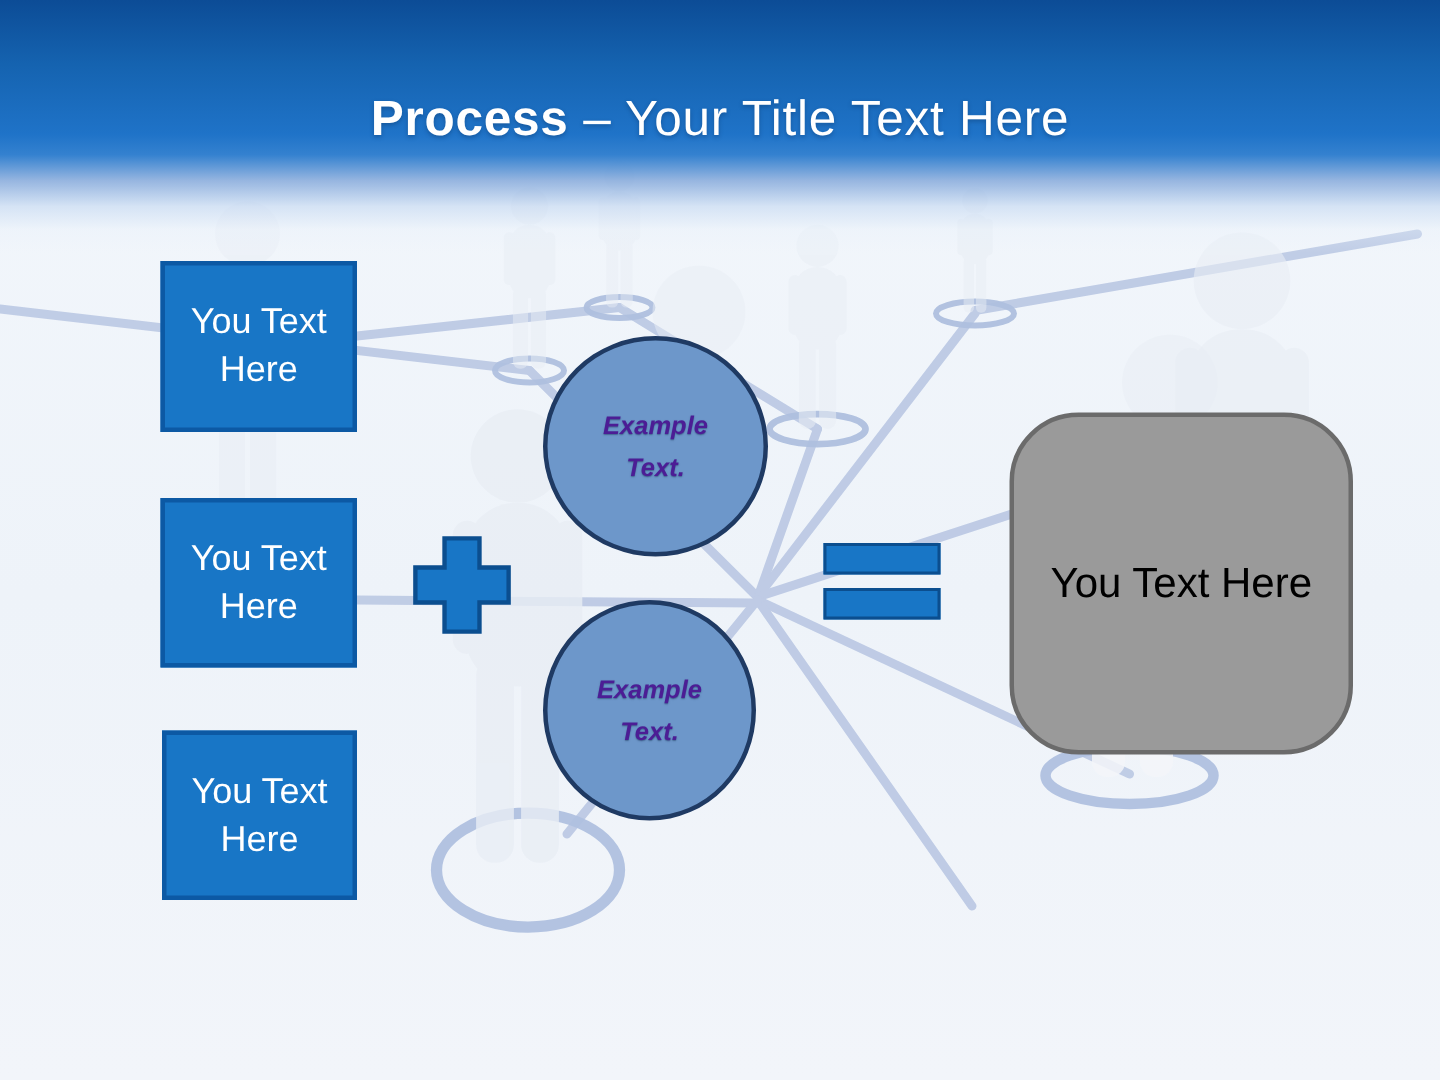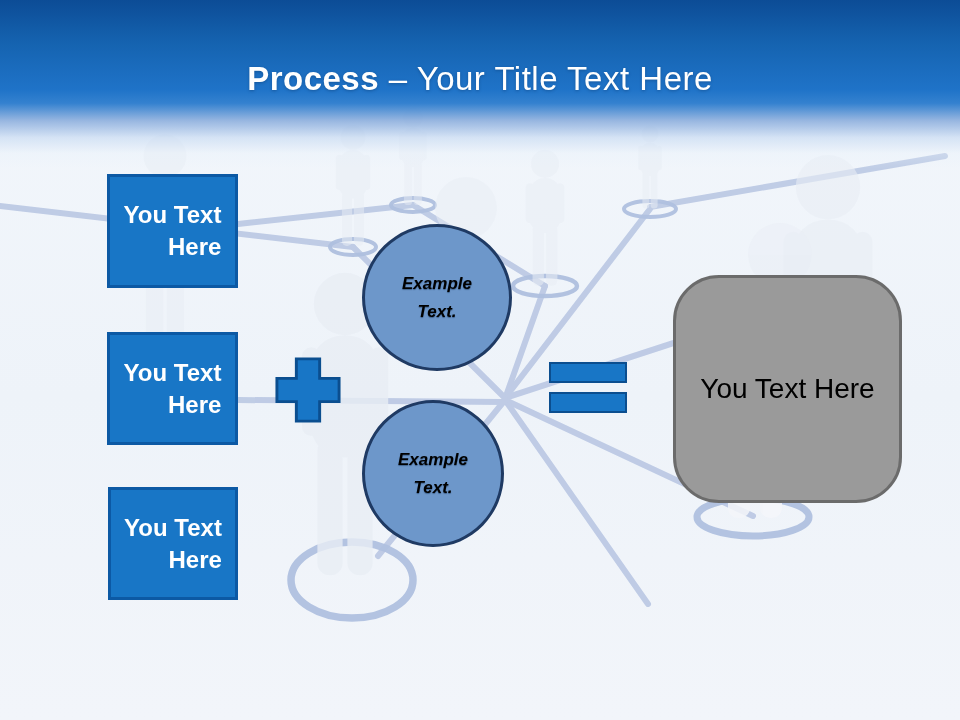--- a/index.html
+++ b/index.html
@@ -27,33 +27,33 @@
     color:var(--title-text,#FFFFFF);font-size:33px;letter-spacing:.5px;
     text-shadow:0 1px 3px rgba(10,40,80,.35);
   }
   .slide-title .t-bold{font-weight:bold;}
   .content{position:absolute;top:0;left:0;z-index:3;width:960px;height:720px;}
 
   
   .pbox{
     position:absolute;width:131px;height:114px;box-sizing:border-box;
     background:var(--box-fill,#1876C6);border:3px solid var(--box-border,#0C59A4);
-    display:flex;align-items:center;justify-content:center;text-align:right;
-    color:#fff;font-size:24px;line-height:1.32;white-space:pre-line;font-weight:bold;
+    display:flex;align-items:center;justify-content:center;text-align:center;
+    color:#fff;font-size:24px;line-height:1.32;white-space:pre-line;
   }
   .pbox1{left:107px;top:174px;}
   .pbox2{left:107px;top:332px;height:113px;}
   .pbox3{left:108px;top:487px;width:130px;height:113px;}
 
   
   .pcircle{
     position:absolute;border-radius:50%;box-sizing:border-box;
     background:var(--circle-fill,#6D97CA);border:3.5px solid var(--circle-border,#1F3A63);
     display:flex;align-items:center;justify-content:center;text-align:center;
-    color:#000000;font-size:17px;font-weight:bold;font-style:italic;line-height:1.6;
+    color:#4c1d95;font-size:17px;font-weight:bold;font-style:italic;line-height:1.6;
     white-space:pre-line;text-shadow:0 1px 1px rgba(30,58,95,.55);
   }
   .pcircle1{left:362px;top:224px;width:150px;height:147px;}
   .pcircle2{left:362px;top:400px;width:142px;height:147px;}
 
   
   .plus-wrap{position:absolute;left:274px;top:356px;width:68px;height:68px;}
   .equals-wrap{position:absolute;left:549px;top:362px;width:78px;height:51px;}
   .eq-bar{
     position:absolute;left:0;width:78px;height:21px;box-sizing:border-box;

